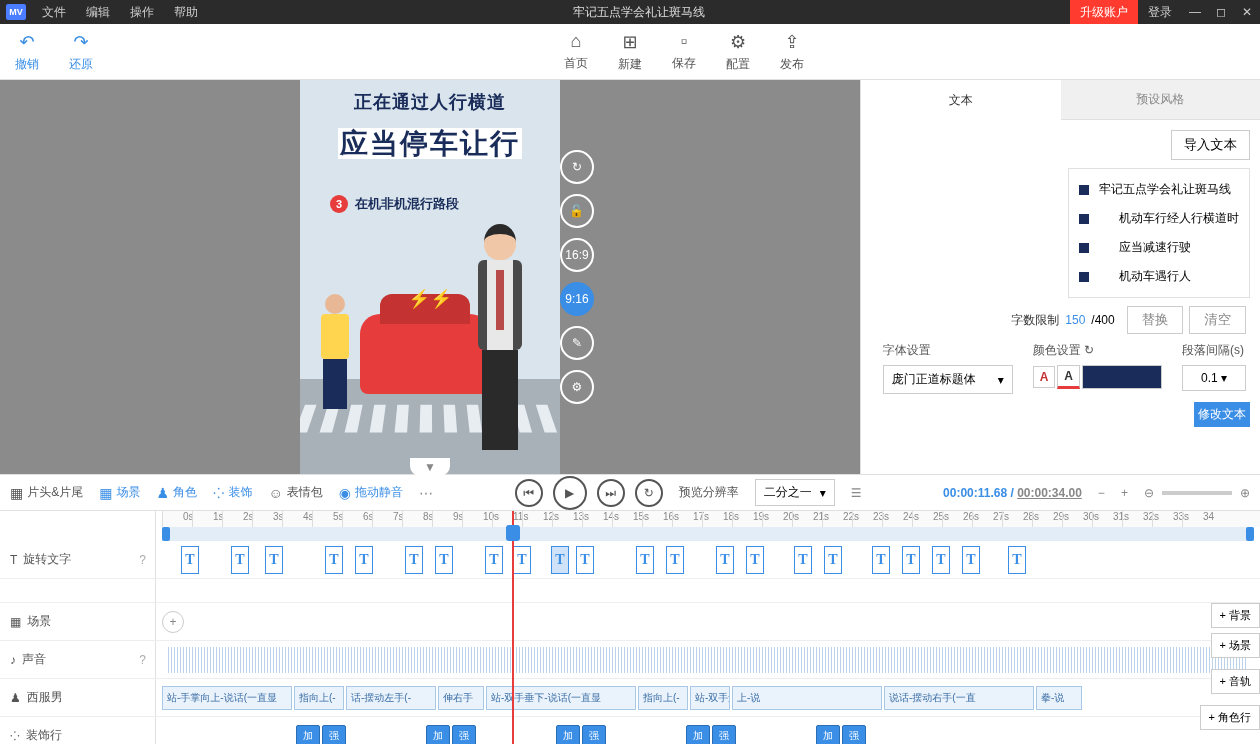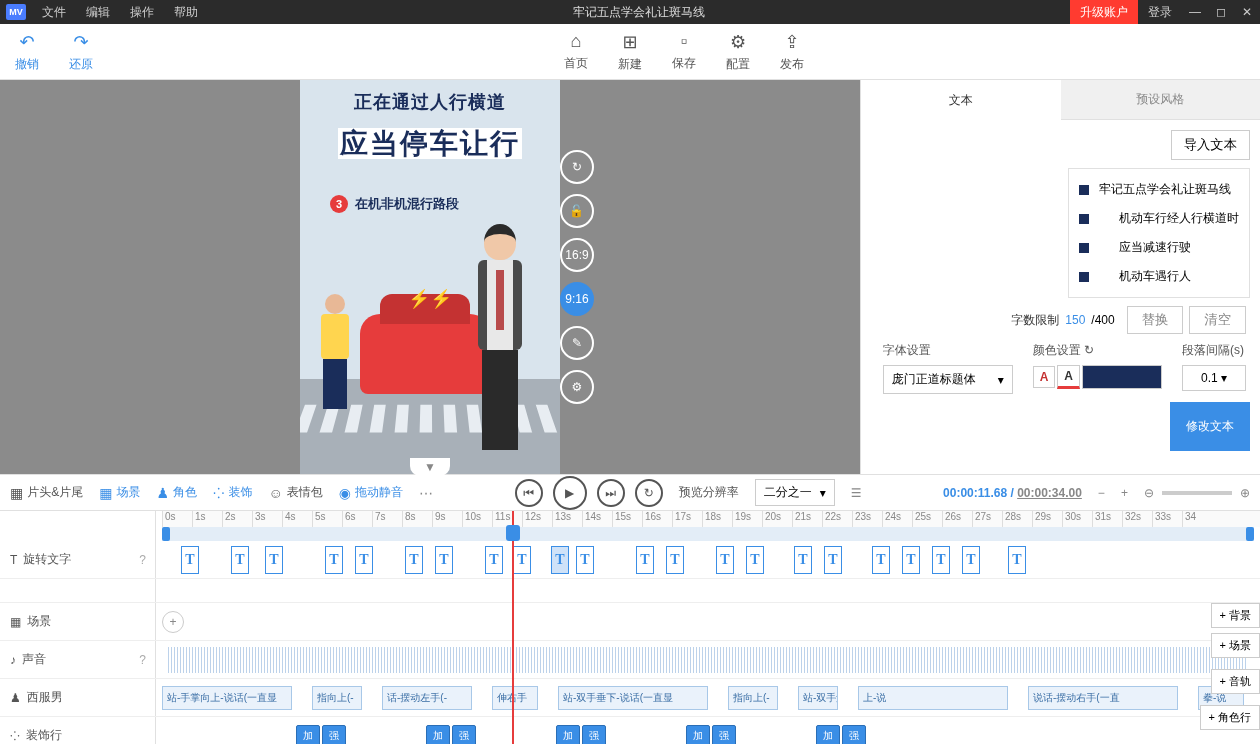--- a/index.html
+++ b/index.html
@@ -70,21 +70,21 @@
 .settings-row { display: flex; gap: 20px; padding: 0 4px; }
 .settings-row .col { display: flex; flex-direction: column; gap: 6px; }
 .settings-row .col1 { flex: 1; }
 .settings-row label { color: #555; font-size: 12px; }
 .font-select { border: 1px solid #ccc; padding: 5px 8px; display: flex; align-items: center; justify-content: space-between; width: 130px; cursor: pointer; }
 .color-ctrl { display: flex; gap: 2px; align-items: center; }
 .color-ctrl .swA { border: 1px solid #ccc; padding: 3px 6px; font-weight: bold; color: #c43232; }
 .color-ctrl .swA2 { border: 1px solid #ccc; padding: 3px 6px; font-weight: bold; color: #333; border-bottom: 3px solid #e63c3c; }
 .color-ctrl .swatch { width: 80px; height: 24px; background: #1a2d5a; border: 1px solid #ccc; }
 .gap-input { border: 1px solid #ccc; padding: 5px 8px; width: 64px; text-align: center; }
-.modify-btn { background: #3a8ee6; color: #fff; text-align: center; padding: 16px; cursor: pointer; font-family: Liberation Mono, monospace; }
+.modify-btn { background: #3a8ee6; color: #fff; text-align: center; padding: 4px; cursor: pointer; font-family: Liberation Mono, monospace; }
 
 
 .midbar { height: 36px; display: flex; align-items: center; border-top: 1px solid #e0e0e0; padding: 0 10px; gap: 16px; }
 .midbar .mbitem { display: flex; align-items: center; gap: 4px; color: #555; cursor: pointer; }
 .midbar .mbitem.blue { color: #3a8ee6; }
 .midbar .mbicon { font-size: 14px; }
 .midbar .spacer3 { flex: 1; }
 .playback { display: flex; align-items: center; gap: 10px; }
 .playback .pbtn { width: 28px; height: 28px; border: 2px solid #555; border-radius: 50%; display: flex; align-items: center; justify-content: center; cursor: pointer; font-size: 12px; color: #555; }
 .playback .pbtn.play { width: 34px; height: 34px; }
@@ -92,21 +92,21 @@
 .preview-select { border: 1px solid #ccc; padding: 4px 8px; display: flex; align-items: center; gap: 8px; cursor: pointer; }
 .timecodes { color: #3a8ee6; font-weight: bold; }
 .timecodes .total { color: #888; text-decoration: underline; }
 .zoom-ctrl { display: flex; align-items: center; gap: 8px; color: #888; }
 
 
 .timeline { flex: 1; display: flex; height: 234px; border-top: 1px solid #e0e0e0; }
 .tl-labels { width: 156px; border-right: 1px solid #e0e0e0; }
 .tl-tracks { flex: 1; overflow: hidden; position: relative; }
 .tl-ruler { height: 16px; background: #fafafa; display: flex; font-size: 10px; color: #888; margin-left: 6px; }
-.tl-ruler span { width: 30px; border-left: 1px solid #ddd; padding-left: 2px; }
+.tl-ruler span { width: 30px; border-left: 1px solid #ddd; padding-left: 20px; }
 .tl-range { height: 14px; background: #e3edf7; margin: 0 6px; position: relative; }
 .tl-range .rh { position: absolute; width: 8px; height: 14px; background: #3a8ee6; border-radius: 2px; top: 0; }
 .playhead { position: absolute; left: 356px; top: 0; width: 2px; height: 100%; background: #e63c3c; z-index: 10; }
 .playhead::before { content: ""; position: absolute; top: 14px; left: -6px; width: 14px; height: 16px; background: #3a8ee6; border-radius: 3px; }
 .tl-label { width: 156px; display: flex; align-items: center; gap: 6px; padding: 0 10px; border-bottom: 1px solid #eee; height: 38px; color: #555; }
 .tl-label .q { margin-left: auto; color: #aaa; }
 .tl-row-content { display: flex; align-items: center; padding: 0 6px; gap: 2px; height: 38px; border-bottom: 1px solid #eee; position: relative; }
 .text-clip { width: 18px; height: 28px; border: 1px solid #3a8ee6; background: #fff; display: flex; align-items: center; justify-content: center; color: #3a8ee6; font-weight: bold; font-family: serif; font-size: 14px; }
 .text-clip.sel { background: #cfe2f8; }
 .add-btn { width: 22px; height: 22px; border-radius: 50%; border: 1px solid #ccc; display: flex; align-items: center; justify-content: center; color: #888; }
@@ -432,21 +432,21 @@
         <div style="width: 26px;"></div>
         <div class="text-clip">T</div>
       </div>
     <div class="tl-row-content" style="height:24px"></div>
     <div class="tl-row-content">
         <div class="add-btn">+</div>
       </div>
     <div class="tl-row-content">
         <div class="audio-wave"></div>
       </div>
-    <div class="tl-row-content" id="chartrack" style="gap:20px">
+    <div class="tl-row-content" id="chartrack" style="gap:2px">
         <div class="char-clip" style="width: 130px;">站-手掌向上-说话(一直显</div>
         <div class="char-clip" style="width: 50px;">指向上(-</div>
         <div class="char-clip" style="width: 90px;">话-摆动左手(-</div>
         <div class="char-clip" style="width: 46px;">伸右手</div>
         <div class="char-clip" style="width: 150px;">站-双手垂下-说话(一直显</div>
         <div class="char-clip" style="width: 50px;">指向上(-</div>
         <div class="char-clip" style="width: 40px;">站-双手解说(一直显示)</div>
         <div class="char-clip" style="width: 150px;">上-说</div>
         <div class="char-clip" style="width: 150px;">说话-摆动右手(一直</div>
         <div class="char-clip" style="width: 46px;">拳-说</div>

